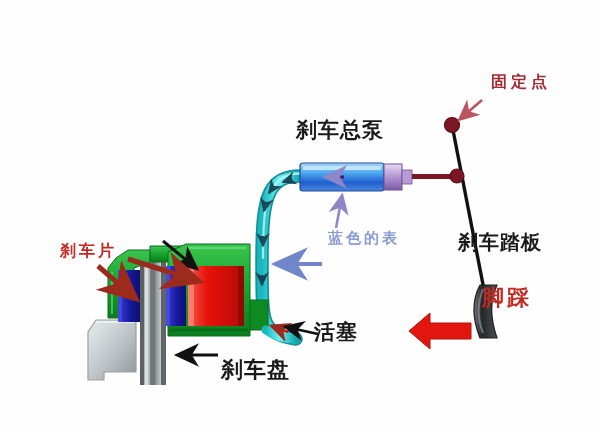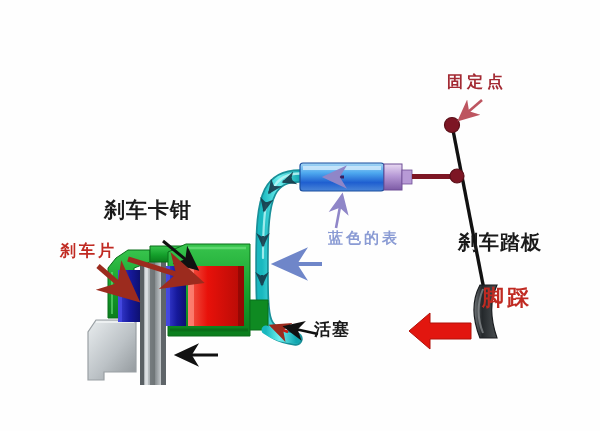--- a/index.html
+++ b/index.html
@@ -32,20 +32,21 @@
   }
   .lbl-red{
     color:#c02a22;
     font-weight:bold;
     letter-spacing:3px;
   }
   .lbl-darkred{
     color:#a32a33;
     font-weight:bold;
     letter-spacing:4px;
+    margin-left:44px;
   }
   .lbl-blue{
     color:#8a9bd4;
     font-weight:bold;
     letter-spacing:3px;
     line-height:1.35;
   }
   svg.layer{
     position:absolute;
     left:0;top:0;
@@ -239,27 +240,28 @@
     <path d="M336,228 L342,196" stroke="#8f86c8" stroke-width="2.6" marker-end="url(#mkPurple)" fill="none"></path>
 
     <path d="M482,100 L460,119" stroke="#bd5560" stroke-width="2.6" marker-end="url(#mkPink)" fill="none"></path>
 
     <g>
       <path d="M409,331 L430,313 L430,323 L471,323 L471,339 L430,339 L430,349 Z" fill="#e2160f" stroke="#b01008" stroke-width="1"></path>
     </g>
   </svg>
 
 
-  <div class="lbl lbl-black" style="left:104px; top:199px; font-size:21px;">刹车卡钳</div>
 
   <div class="lbl lbl-red" style="left:60px; top:243px; font-size:16px;">刹车片</div>
 
-
-  <div class="lbl lbl-black" style="left:314px; top:321px; font-size:17px;">活塞</div>
-
+  <div class="lbl lbl-black" style="left:221px; top:358px; font-size:22px;">刹车盘</div>
+
+  <div class="lbl lbl-black" style="left:314px; top:321px; font-size:21px;">活塞</div>
+
+  <div class="lbl lbl-black" style="left:296px; top:119px; font-size:21px;">刹车总泵</div>
 
   <div class="lbl lbl-darkred" style="left:447px; top:74px; font-size:16px;">固定点</div>
 
   <div class="lbl lbl-black" style="left:458px; top:232px; font-size:20px;text-align:center;">刹车踏板</div>
 
   <div class="lbl lbl-blue" style="left:328px; top:228px; font-size:15px;">蓝色的表</div>
 
   <div class="lbl lbl-red" style="left:482px; top:286px; font-size:22px;">脚踩</div>
 
 

